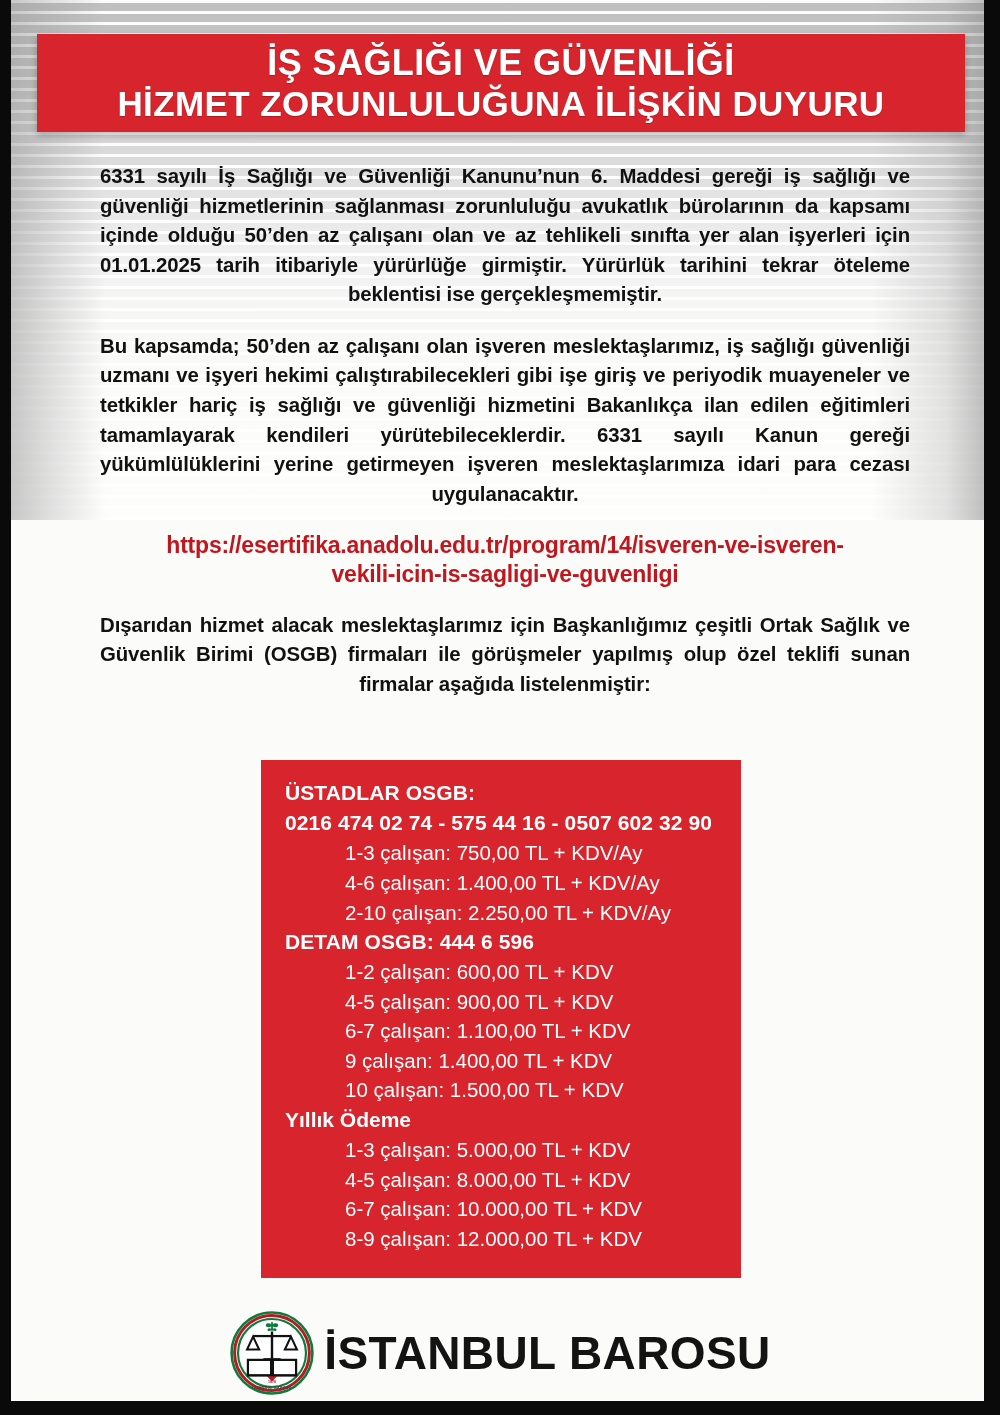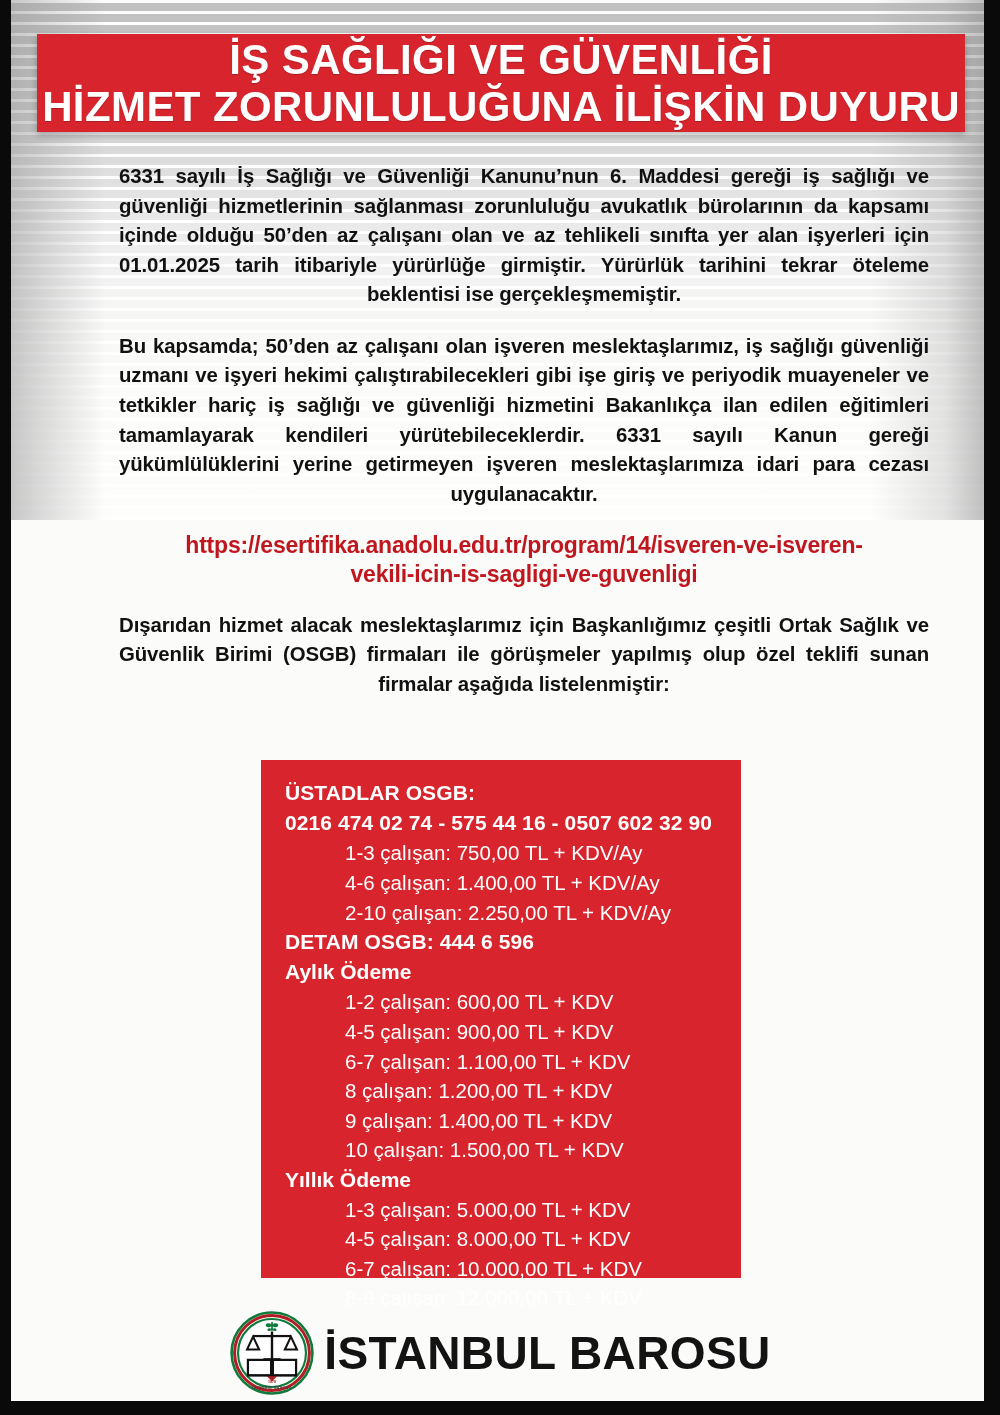--- a/index.html
+++ b/index.html
@@ -94,37 +94,36 @@
     z-index: 6;
     display: flex;
     flex-direction: column;
     align-items: center;
     justify-content: center;
     box-shadow: 0 3px 7px rgba(0,0,0,0.28);
   }
   .header-line {
     color: #ffffff;
     font-weight: bold;
-    font-size: 42px;
+    font-size: 36px;
     letter-spacing: 0.4px;
     line-height: 1.12;
     text-align: center;
     white-space: nowrap;
     text-shadow: 0 1px 1px rgba(0,0,0,0.22);
   }
-  .header-line.l2 { font-size: 42px; }
+  .header-line.l2 { font-size: 35px; }
 
   
   .body-area {
     position: absolute;
     left: 100px;
     top: 162px;
     width: 810px;
     z-index: 10;
-    margin-left: 19px;
   }
   .para {
     color: #111111;
     font-size: 20.4px;
     font-weight: bold;
     line-height: 1.45;
     text-align: justify;
     text-align-last: center;
     margin: 0 0 22px 0;
     letter-spacing: -0.1px;
@@ -234,25 +233,23 @@
 
   <div class="price-box">
 
     <div class="pb-head">ÜSTADLAR OSGB:</div>
     <div class="pb-head">0216 474 02 74 - 575 44 16 - 0507  602 32 90</div>
     <div class="pb-item">1-3 çalışan: 750,00 TL + KDV/Ay</div>
     <div class="pb-item">4-6 çalışan: 1.400,00 TL + KDV/Ay</div>
     <div class="pb-item">2-10 çalışan: 2.250,00 TL + KDV/Ay</div>
 
     <div class="pb-head">DETAM OSGB: 444 6 596</div>
-    <div class="pb-sub">Aylık Ödeme</div>
     <div class="pb-item">1-2 çalışan: 600,00 TL + KDV</div>
     <div class="pb-item">4-5 çalışan: 900,00 TL + KDV</div>
     <div class="pb-item">6-7 çalışan: 1.100,00 TL + KDV</div>
-    <div class="pb-item">8 çalışan: 1.200,00 TL + KDV</div>
     <div class="pb-item">9 çalışan: 1.400,00 TL + KDV</div>
     <div class="pb-item">10 çalışan: 1.500,00 TL + KDV</div>
 
     <div class="pb-sub">Yıllık Ödeme</div>
     <div class="pb-item">1-3 çalışan: 5.000,00 TL + KDV</div>
     <div class="pb-item">4-5 çalışan: 8.000,00 TL + KDV</div>
     <div class="pb-item">6-7 çalışan: 10.000,00 TL + KDV</div>
     <div class="pb-item">8-9 çalışan: 12.000,00 TL + KDV</div>
   </div>
 

